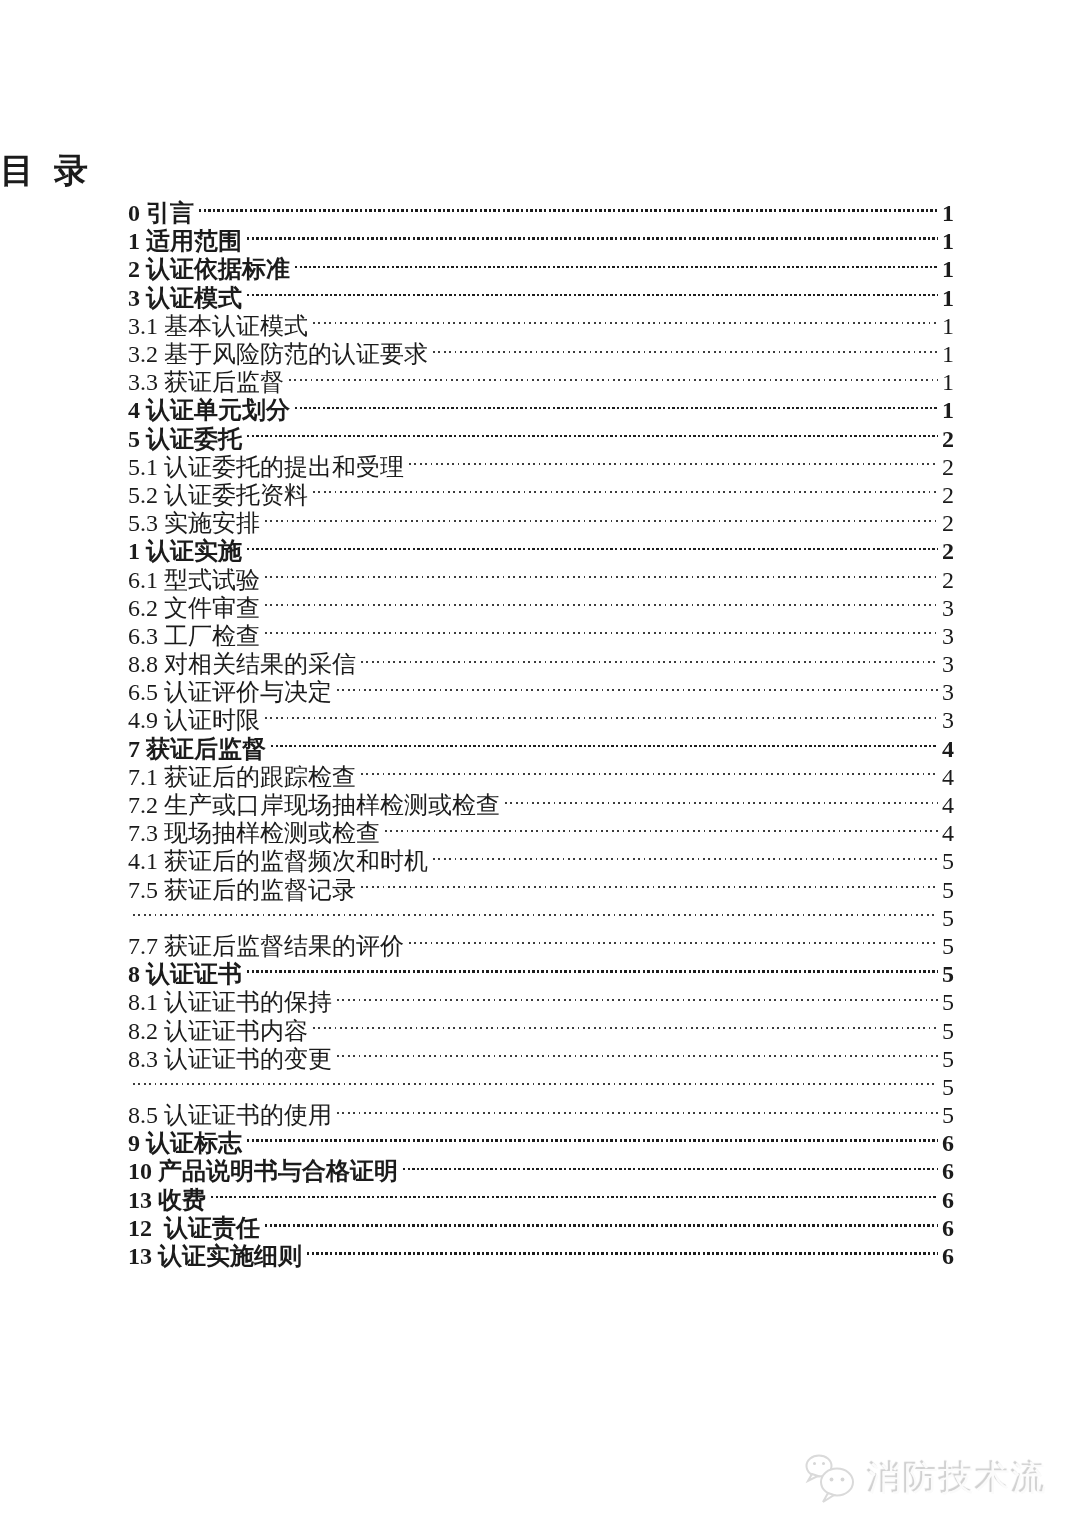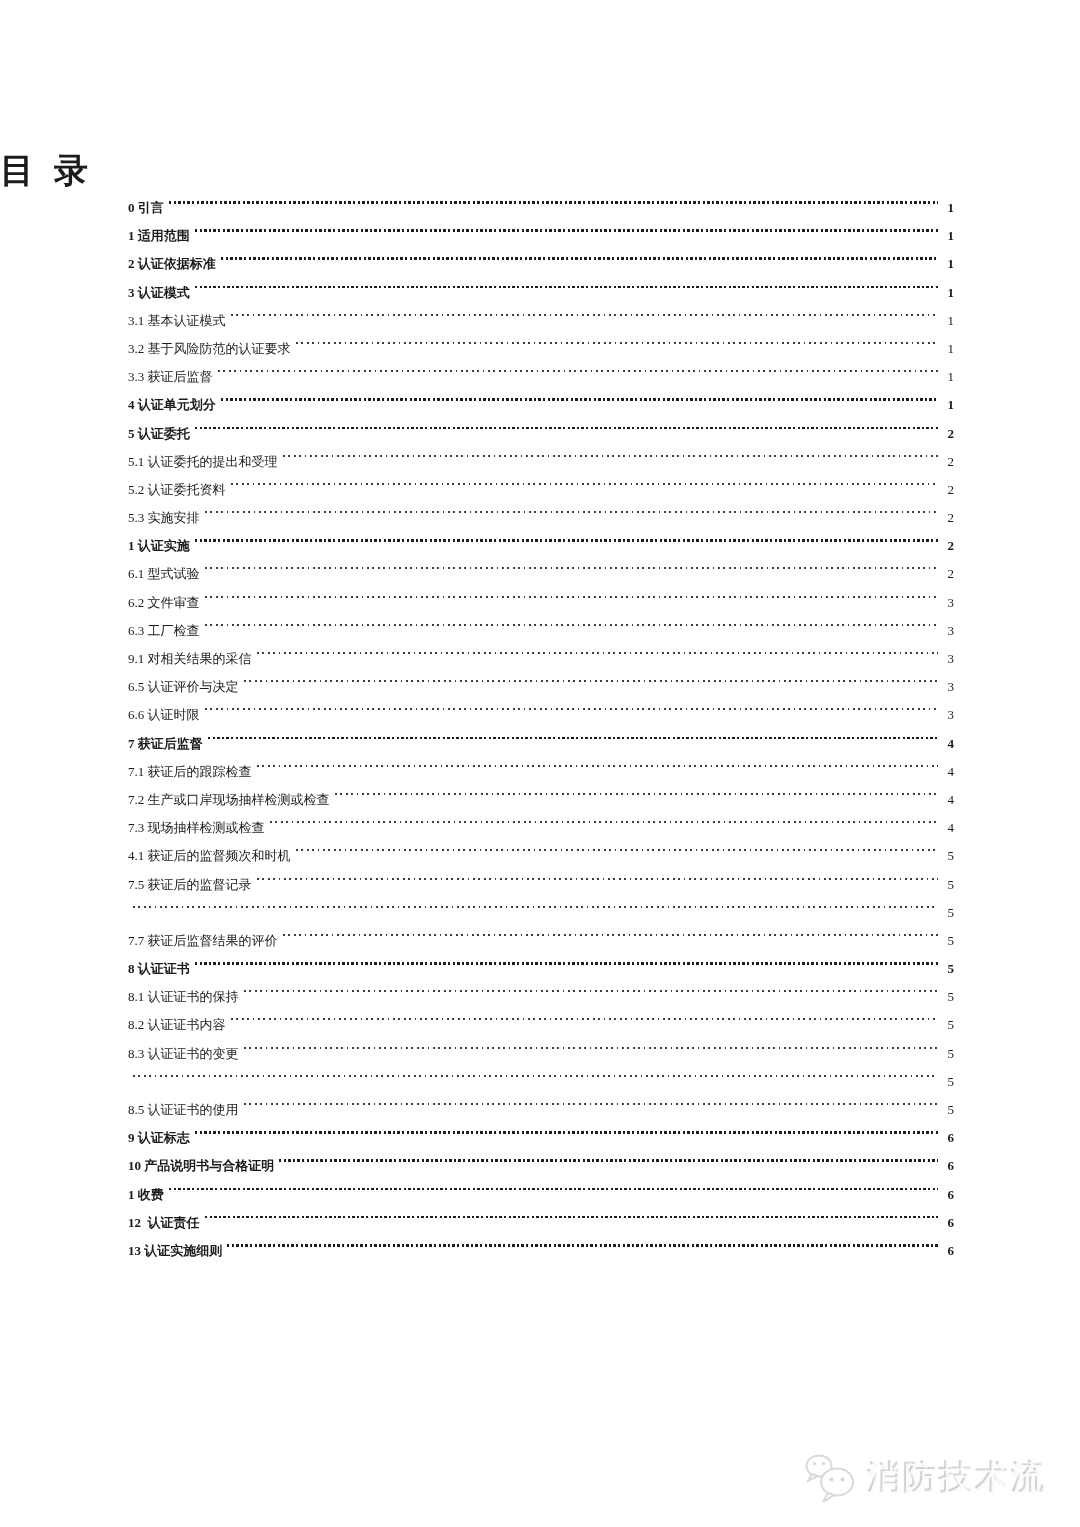--- a/index.html
+++ b/index.html
@@ -22,23 +22,23 @@
     letter-spacing:1px;
   }
   .toc{
     position:absolute;
     top:201px;
     left:128px;
     right:126px;
   }
   .toc-row{
     display:flex;
-    align-items:flex-start;
+    align-items:center;
     height:28.2px;
-    font-size:13px;
+    font-size:24px;
     line-height:1;
     font-family:Liberation Serif, serif;
   }
   .toc-row.chapter{font-weight:700;}
   .toc-label{
     white-space:pre;
     padding-bottom:4px;
     flex:0 0 auto;
   }
   .toc-leader{
@@ -177,33 +177,33 @@
     <span class="toc-page">3</span>
   </div>
 
   <div class="toc-row sub">
     <span class="toc-label">6.3 工厂检查</span>
     <span class="toc-leader"></span>
     <span class="toc-page">3</span>
   </div>
 
   <div class="toc-row sub">
-    <span class="toc-label">9.1 对相关结果的采信</span>
+    <span class="toc-label">8.8 对相关结果的采信</span>
     <span class="toc-leader"></span>
     <span class="toc-page">3</span>
   </div>
 
   <div class="toc-row sub">
     <span class="toc-label">6.5 认证评价与决定</span>
     <span class="toc-leader"></span>
     <span class="toc-page">3</span>
   </div>
 
   <div class="toc-row sub">
-    <span class="toc-label">6.6 认证时限</span>
+    <span class="toc-label">4.9 认证时限</span>
     <span class="toc-leader"></span>
     <span class="toc-page">3</span>
   </div>
 
   <div class="toc-row chapter">
     <span class="toc-label">7 获证后监督</span>
     <span class="toc-leader"></span>
     <span class="toc-page">4</span>
   </div>
 
@@ -289,21 +289,21 @@
     <span class="toc-page">6</span>
   </div>
 
   <div class="toc-row chapter">
     <span class="toc-label">10 产品说明书与合格证明</span>
     <span class="toc-leader"></span>
     <span class="toc-page">6</span>
   </div>
 
   <div class="toc-row chapter">
-    <span class="toc-label">1 收费</span>
+    <span class="toc-label">13 收费</span>
     <span class="toc-leader"></span>
     <span class="toc-page">6</span>
   </div>
 
   <div class="toc-row chapter">
     <span class="toc-label">12  认证责任</span>
     <span class="toc-leader"></span>
     <span class="toc-page">6</span>
   </div>
 

